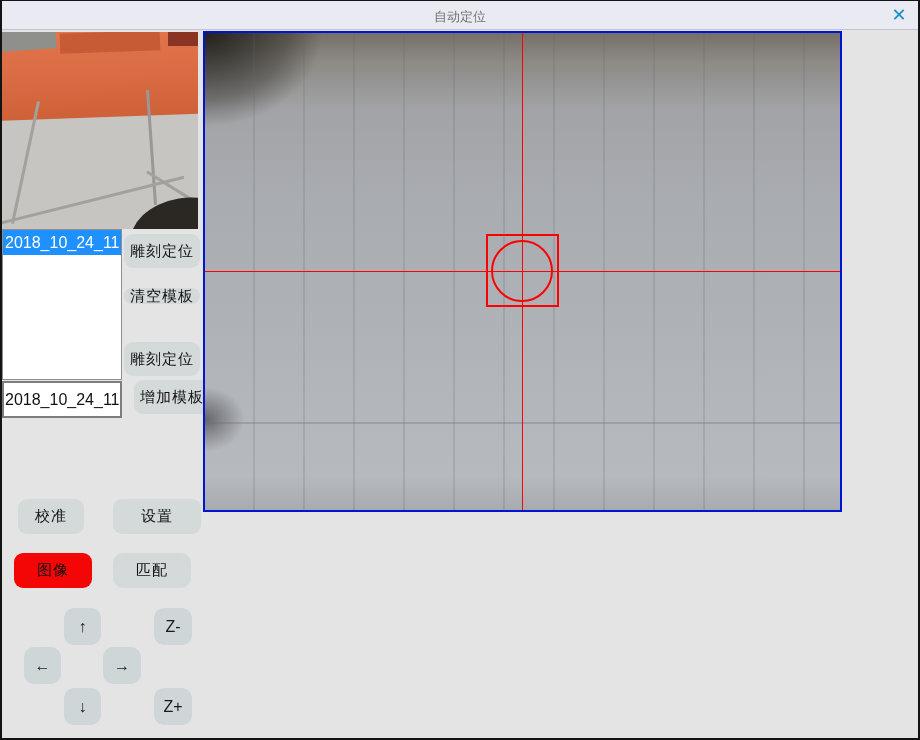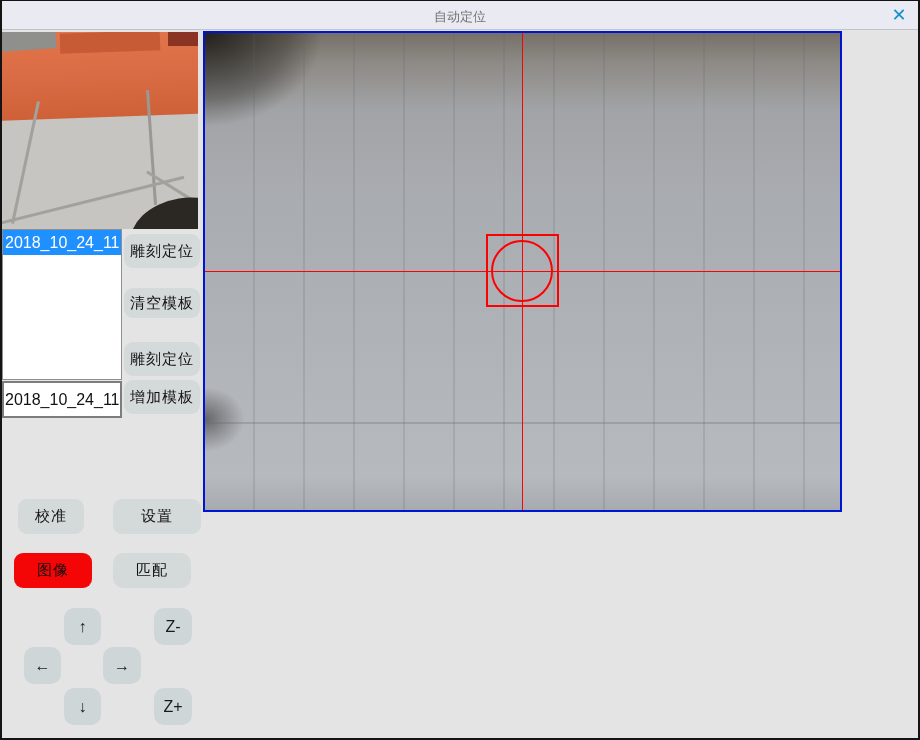--- a/index.html
+++ b/index.html
@@ -50,23 +50,23 @@
     background:#fff;border:2px solid #7d7d7d;font-size:16px;color:#111;
     padding:0 1px;border-radius:0;
   }
   
   .btn{
     position:absolute;background:#d4dad9;border:none;border-radius:9px;
     font-size:15px;color:#111;display:flex;align-items:center;justify-content:center;
     letter-spacing:1px;cursor:default;
   }
   .btn-del   {left:122px;top:233px;width:76px;height:34px;}
-  .btn-clear {left:122px;top:287px;width:76px;height:30px;}
+  .btn-clear {left:122px;top:287px;width:76px;height:16px;}
   .btn-engr  {left:122px;top:341px;width:76px;height:34px;}
-  .btn-add   {left:122px;top:379px;width:76px;height:34px;}
+  .btn-add   {left:132px;top:379px;width:76px;height:34px;}
   .btn-cut   {left:12px;top:442px;width:177px;height:34px;}
   .btn-cal   {left:16px;top:498px;width:66px;height:35px;font-family:Liberation Serif, serif;}
   .btn-set   {left:111px;top:498px;width:88px;height:35px;}
   .btn-img   {left:12px;top:552px;width:78px;height:35px;background:#f40606;}
   .btn-match {left:111px;top:552px;width:78px;height:35px;border-radius:10px;}
   .jog{border-radius:10px;background:#cfd6d8;font-size:16px;color:#1a1a1a;letter-spacing:0;}
   .jog-up   {left:62px;top:607px;width:37px;height:37px;}
   .jog-zm   {left:152px;top:607px;width:38px;height:37px;}
   .jog-left {left:22px;top:646px;width:37px;height:37px;}
   .jog-right{left:101px;top:646px;width:38px;height:37px;}

